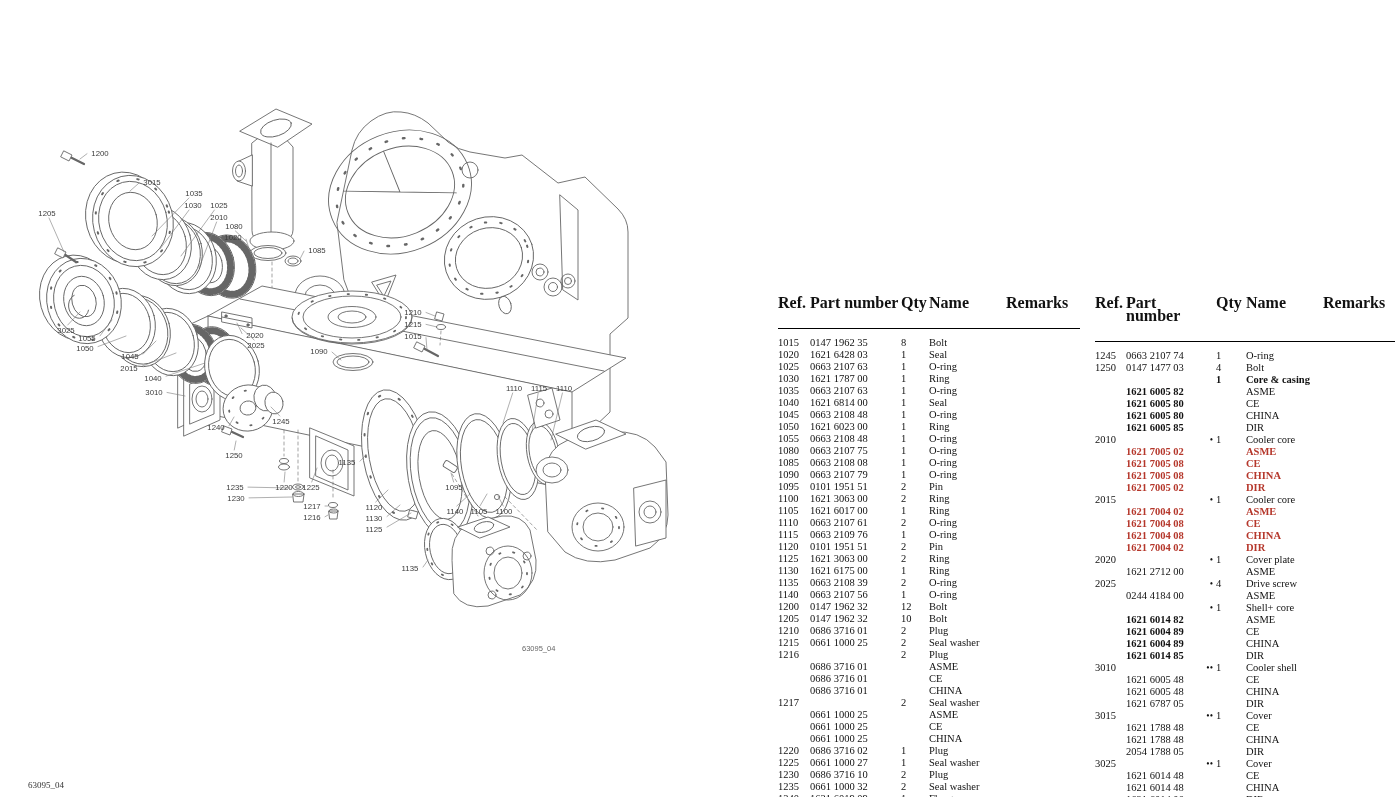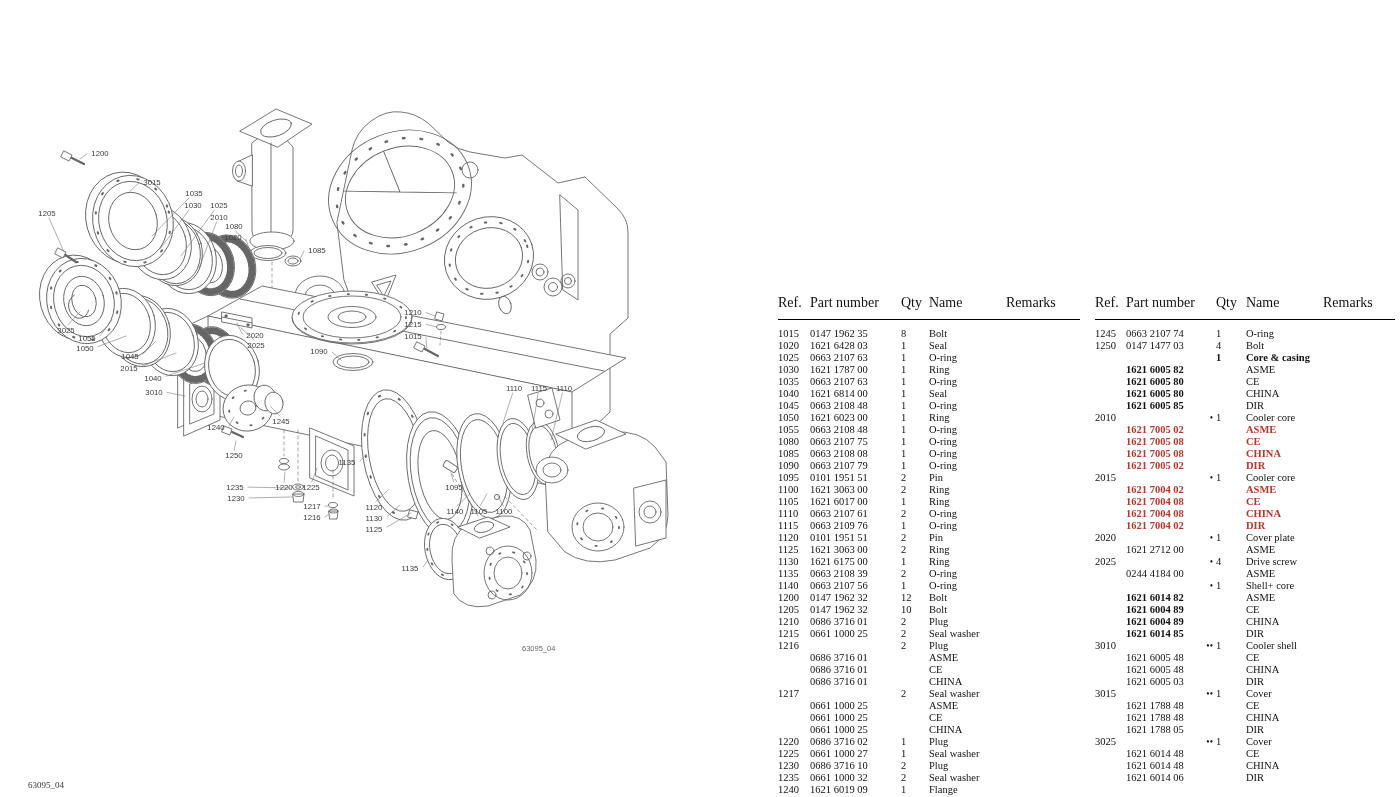--- a/index.html
+++ b/index.html
@@ -5,22 +5,22 @@
   html,body{margin:0;padding:0;background:#fff;}
   body{position:relative;width:1400px;height:797px;overflow:hidden;
        font-family:"Liberation Serif",serif;color:#111;}
   .diagram-wrap{position:absolute;left:0;top:0;width:780px;height:700px;}
   svg{display:block;}
   .fig-code-under{position:absolute;left:522px;top:644px;
        font-family:"Liberation Sans",sans-serif;font-size:7.5px;color:#666;}
   .fig-code-bl{position:absolute;left:28px;top:780px;
        font-family:"Liberation Serif",serif;font-size:9px;color:#333;}
   .ptable{position:absolute;top:296px;}
-  .ptable .hdr{display:grid;font-weight:normal;font-size:14px;line-height:13px;
-       border-bottom:1.2px solid #000;padding-bottom:10px;}
+  .ptable .hdr{display:grid;font-weight:bold;font-size:16px;line-height:13px;
+       border-bottom:1.2px solid #000;padding-bottom:19px;}
   .ptable .rows{padding-top:8px;}
   .ptable .row{display:grid;font-size:10.5px;line-height:12px;height:12px;white-space:nowrap;}
   .t1 .hdr,.t1 .row{grid-template-columns:32px 91px 28px 77px 1fr;}
   .t2 .hdr,.t2 .row{grid-template-columns:31px 70px 20px 30px 77px 1fr;}
   .cell{overflow:visible;}
   .cell.bullet{text-align:right;padding-right:3px;font-size:9.5px;letter-spacing:0;}
   .bold{font-weight:bold;}
   .red{color:#b5372b;font-weight:bold;}
   text.callout{font-family:"Liberation Sans",sans-serif;font-size:7.8px;fill:#3c3c3c;}
 </style>
@@ -902,21 +902,21 @@
       <div class="row">
         <span class="cell"></span>
         <span class="cell">1621 6005 48</span>
         <span class="cell bullet"></span>
         <span class="cell"></span>
         <span class="cell">CHINA</span>
         <span class="cell"></span>
       </div>
       <div class="row">
         <span class="cell"></span>
-        <span class="cell">1621 6005 03</span>
+        <span class="cell">1621 6787 05</span>
         <span class="cell bullet"></span>
         <span class="cell"></span>
         <span class="cell">DIR</span>
         <span class="cell"></span>
       </div>
       <div class="row">
         <span class="cell">3015</span>
         <span class="cell"></span>
         <span class="cell bullet">••</span>
         <span class="cell">1</span>
@@ -934,21 +934,21 @@
       <div class="row">
         <span class="cell"></span>
         <span class="cell">1621 1788 48</span>
         <span class="cell bullet"></span>
         <span class="cell"></span>
         <span class="cell">CHINA</span>
         <span class="cell"></span>
       </div>
       <div class="row">
         <span class="cell"></span>
-        <span class="cell">1621 1788 05</span>
+        <span class="cell">2054 1788 05</span>
         <span class="cell bullet"></span>
         <span class="cell"></span>
         <span class="cell">DIR</span>
         <span class="cell"></span>
       </div>
       <div class="row">
         <span class="cell">3025</span>
         <span class="cell"></span>
         <span class="cell bullet">••</span>
         <span class="cell">1</span>

